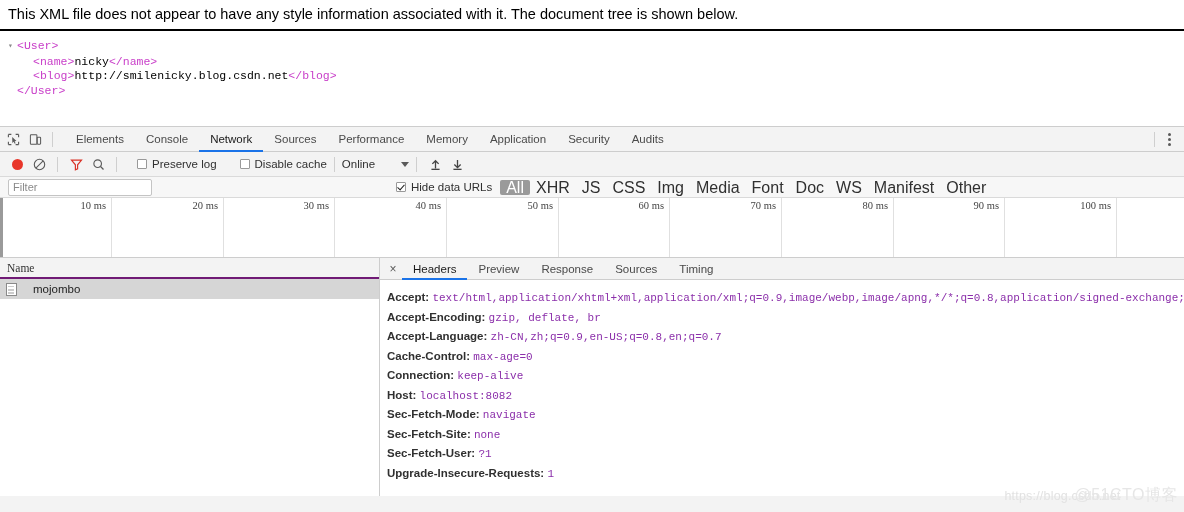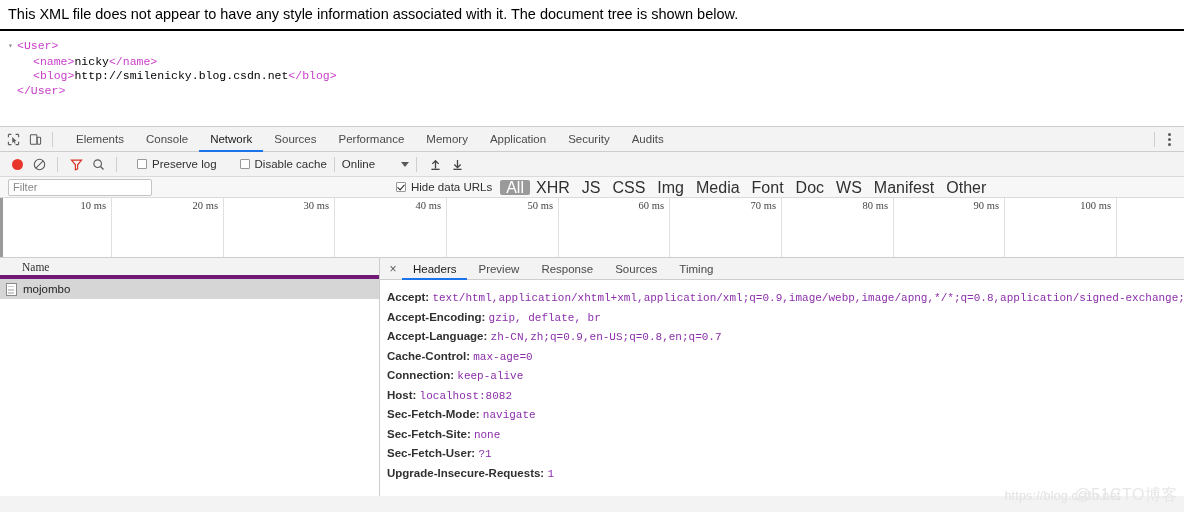--- a/index.html
+++ b/index.html
@@ -121,25 +121,25 @@
     font-family:"Liberation Serif", serif; transform: translateX(-100%);
     padding-right:5px; white-space:nowrap;
   }
   .ov-leftbar { position:absolute; left:0; top:0; bottom:0; width:3px; background:#9a9a9a; }
 
   
   .dt-split { display:flex; height:238px; }
   .pane-left { width:380px; background:#fff; border-right:1px solid #cdcdcd; position:relative; }
   .grid-head {
     height:21px; display:flex; align-items:center; background:#f3f3f3;
-    border-bottom:4px solid #701a75; font-size:11.5px; color:#303030; padding-left:22px;
+    border-bottom:2px solid #701a75; font-size:11.5px; color:#303030; padding-left:7px;
     font-family:"Liberation Serif", serif;
   }
   .grid-row {
-    height:20px; display:flex; align-items:center; gap:6px; padding-left:6px;
+    height:20px; display:flex; align-items:center; gap:16px; padding-left:6px;
     background:#d6d6d6; font-size:11.5px; color:#222;
   }
   .file-ic {
     width:11px; height:13px; background:#fff; border:1px solid #8a8a8a; position:relative;
   }
   .file-ic:after {
     content:""; position:absolute; left:1px; top:2px; right:2px; height:1px;
     box-shadow: 0 0 0 0 #ccc, 0 3px 0 0 #ccc, 0 6px 0 0 #ccc;
     border-top:1px solid #ccc;
   }

